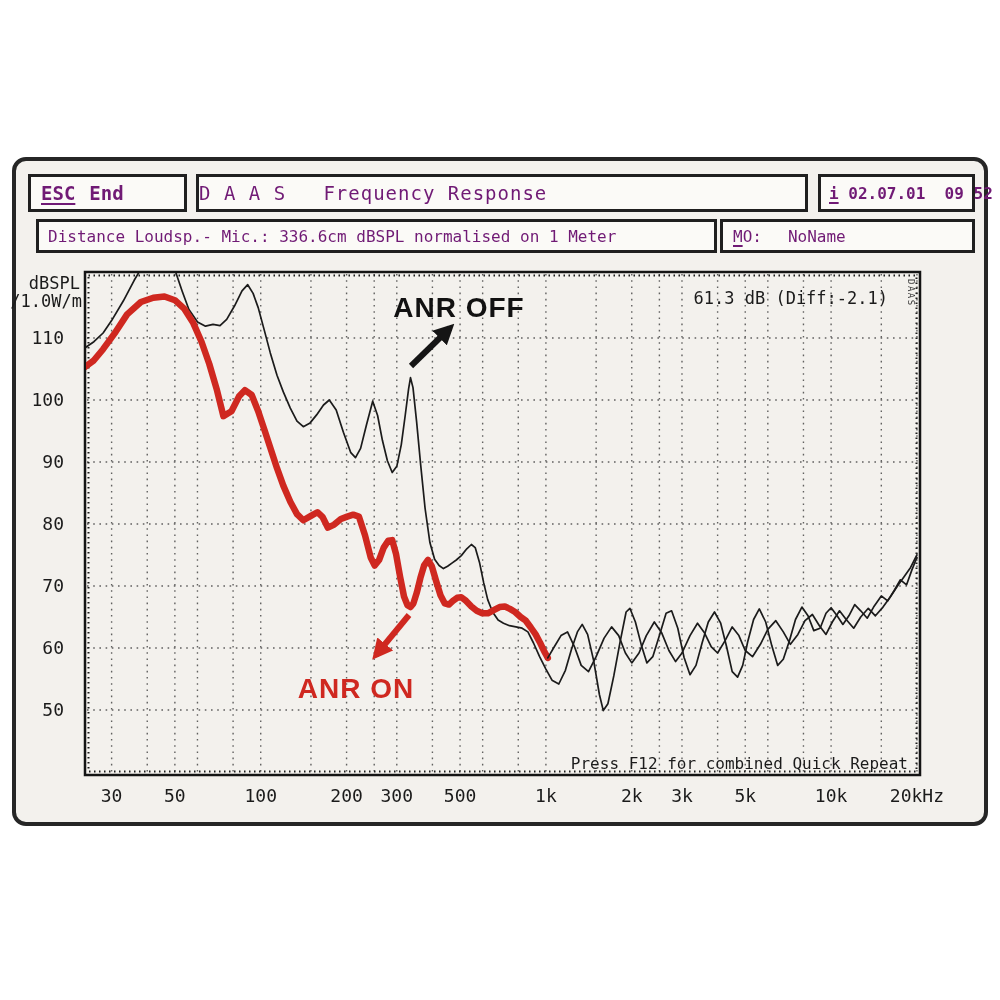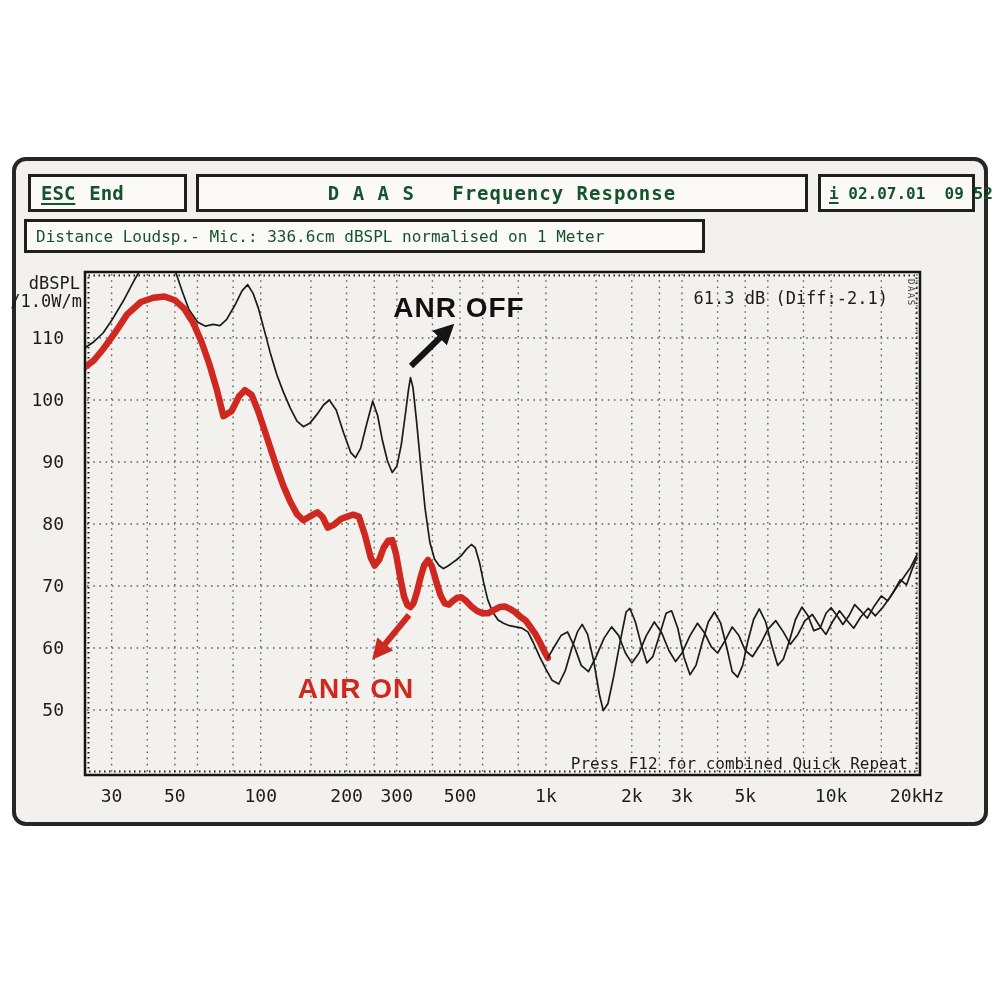--- a/index.html
+++ b/index.html
@@ -1,26 +1,26 @@
 <!DOCTYPE html>
 <html><head>
 <meta charset="utf-8">
 <style>
   html,body{margin:0;padding:0;background:#ffffff;}
   .screen{position:relative;width:1000px;height:1000px;background:#ffffff;overflow:hidden;
-          font-family:"DejaVu Sans Mono", monospace;color:#14532d;}
+          font-family:"DejaVu Sans Mono", monospace;color:#701a75;}
   .window{position:absolute;left:12px;top:157px;width:976px;height:669px;box-sizing:border-box;
           background:#f3f1ed;border:4px solid #262626;border-radius:14px;}
   .box{position:absolute;box-sizing:border-box;background:#fbfaf7;border:3px solid #1f1f1f;
        display:flex;align-items:center;white-space:pre;}
   .esc-box{left:12px;top:13px;width:159px;height:38px;font-size:19px;font-weight:700;padding-left:10px;}
-  .title-box{left:180px;top:13px;width:612px;height:38px;font-size:19px;font-weight:700;
-             justify-content:center;letter-spacing:1px;}
+  .title-box{left:180px;top:13px;width:612px;height:38px;font-size:19px;font-weight:400;
+             justify-content:flex-start;letter-spacing:1px;}
   .info-box{left:802px;top:13px;width:157px;height:38px;font-size:16px;font-weight:600;padding-left:8px;}
-  .status-box{left:8px;top:58px;width:681px;height:34px;font-size:16px;padding-left:9px;}
+  .status-box{left:20px;top:58px;width:681px;height:34px;font-size:16px;padding-left:9px;}
   .mo-box{left:704px;top:58px;width:255px;height:34px;font-size:16px;padding-left:10px;}
   .mo-box .mo-val{margin-left:26px;}
   .u{text-decoration:underline;text-decoration-thickness:2px;text-underline-offset:3px;}
   .gap{display:inline-block;width:14px;}
   #plot-svg{position:absolute;left:0;top:255px;}
   text{user-select:none;}
 </style>
 </head>
 <body>
 
@@ -37,20 +37,24 @@
     </div>
 
     <div class="box info-box">
       <span class="u">i</span><span> 02.07.01  09 52</span>
     </div>
 
     <div class="box status-box">
       <span>Distance Loudsp.- Mic.: 336.6cm dBSPL normalised on 1 Meter</span>
     </div>
 
+    <div class="box mo-box">
+      <span><span class="u">M</span><span>O:</span></span>
+      <span class="mo-val">NoName</span>
+    </div>
 
   </div>
 
   <svg id="plot-svg" width="1000" height="580">
     <defs>
       <clipPath id="plotclip">
           <rect x="86" y="18" width="833" height="501"></rect>
         </clipPath>
       <marker id="arrow-black" markerUnits="strokeWidth" markerWidth="3.4" markerHeight="3.4" refX="2.4" refY="1.7" orient="auto">
         <path d="M0,0 L3.4,1.7 L0,3.4 Z" fill="#151515"></path>

